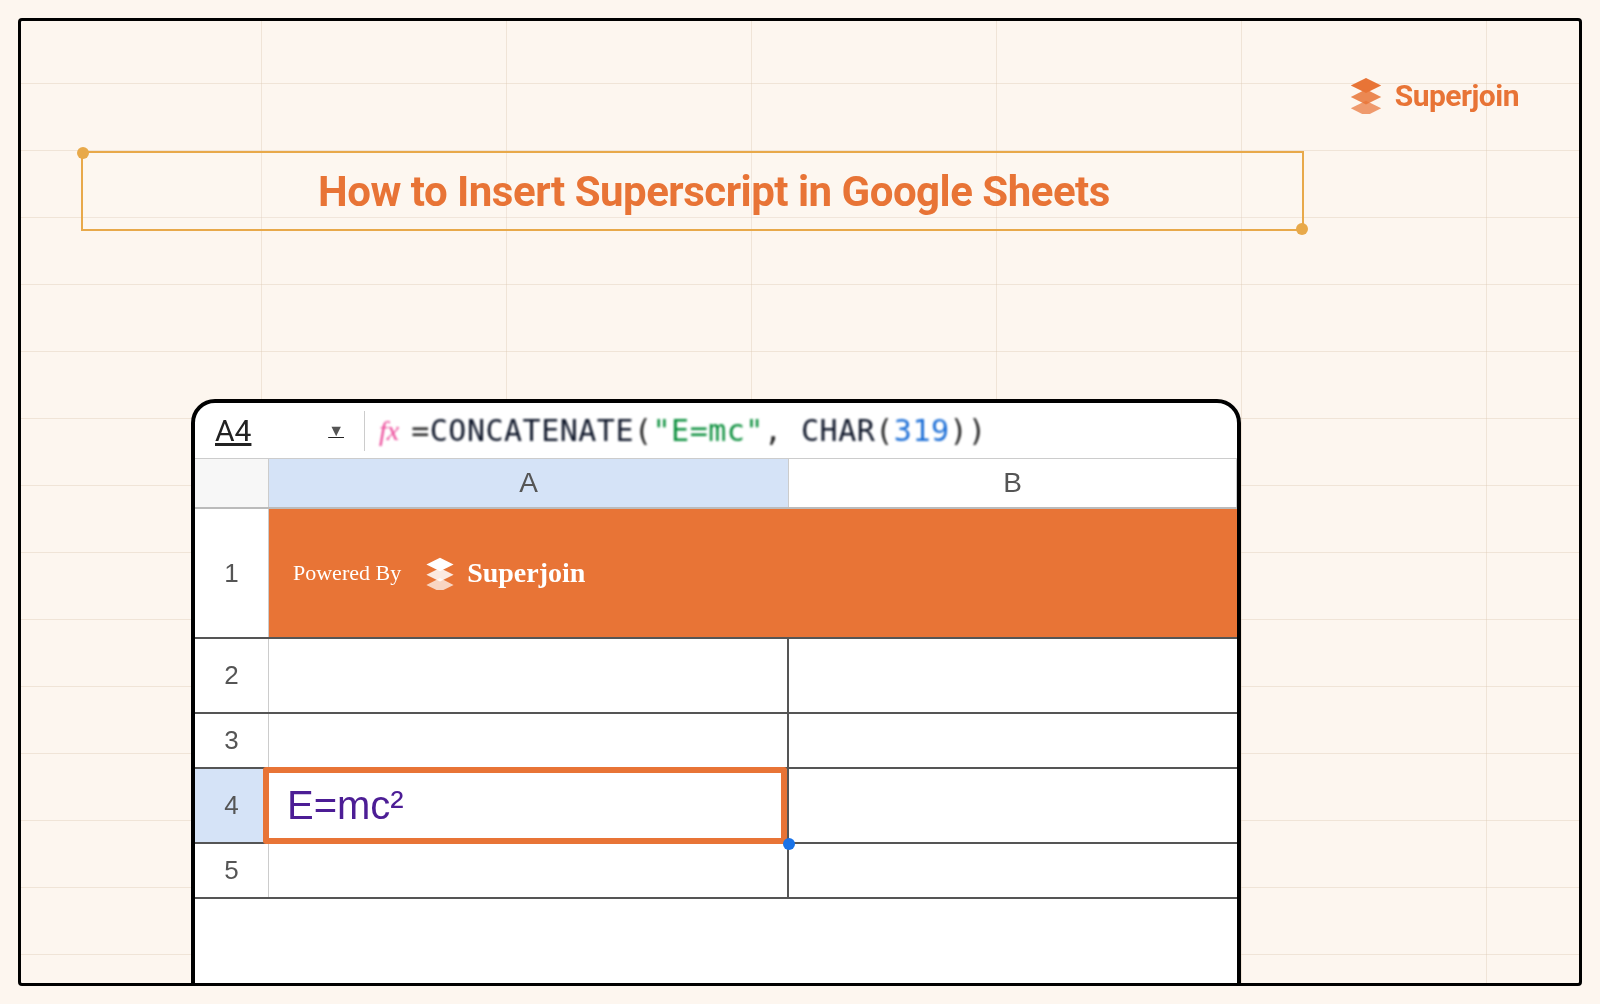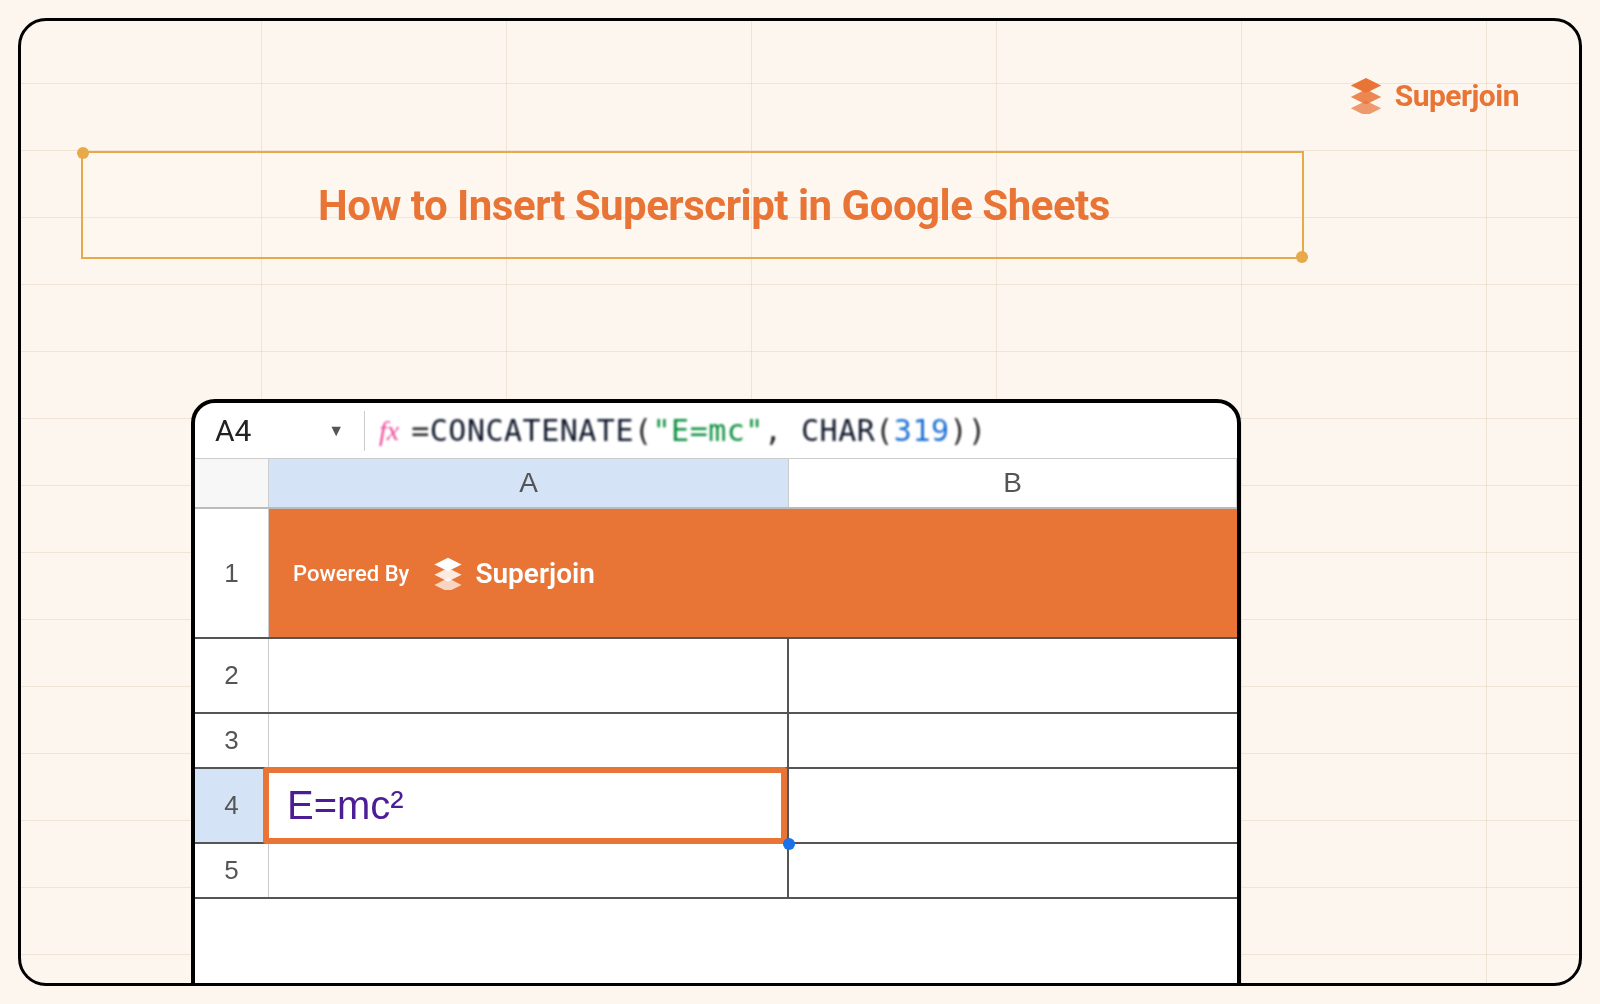--- a/index.html
+++ b/index.html
@@ -12,21 +12,21 @@
     overflow: hidden;
   }
 
   .outer-frame {
     position: absolute;
     left: 18px;
     top: 18px;
     width: 1564px;
     height: 968px;
     border: 3px solid #000;
-    border-radius: 28px;
+    border-radius: 4px;
     overflow: hidden;
   }
 
   
   .grid-bg {
     position: absolute;
     inset: 0;
     background-image:
       linear-gradient(to right, rgba(220,200,180,0.4) 1px, transparent 1px),
       linear-gradient(to bottom, rgba(220,200,180,0.4) 1px, transparent 1px);
@@ -53,21 +53,21 @@
     font-size: 30px;
     letter-spacing: -0.5px;
   }
 
   
   .title-box {
     position: absolute;
     top: 130px;
     left: 60px;
     right: 275px;
-    height: 108px;
+    height: 80px;
     border: 2px solid #e8a94a;
     display: flex;
     align-items: center;
     justify-content: center;
     background: rgba(255,255,255,0.1);
     padding-left: 43px;
   }
   .title-box .dot {
     position: absolute;
     width: 12px;
@@ -107,20 +107,21 @@
     padding: 0 6px;
   }
   .name-box {
     width: 155px;
     display: flex;
     align-items: center;
     justify-content: space-between;
     padding: 0 12px 0 14px;
     font-size: 30px;
     color: #222;
+    text-decoration: underline;
   }
   .name-box .caret { color: #555; font-size: 16px; }
   .vdiv { width: 1px; height: 40px; background: #ccc; margin: 0 8px; }
   .fx { font-style: italic; font-family: Georgia, serif; font-size: 28px; color: #ec4899; padding: 0 12px 0 6px; filter: blur(0.8px); }
   .formula {
     font-family: Consolas, Menlo, monospace;
     font-size: 30px;
     letter-spacing: 0.5px;
     color: #222;
     filter: blur(0.8px);
@@ -174,20 +175,21 @@
   .cell-b { flex: 1; }
 
   
   .row1 { height: 130px; border-bottom: 2px solid #555; }
   .row1 .cell-a, .row1 .cell-b { background: #e87436; border-right: none; }
   .row1 .banner {
     display: flex;
     align-items: center;
     gap: 22px;
     padding-left: 6px;
+    font-family: Liberation Serif, serif;
   }
   .row1 .powered { color: #fff; font-size: 22px; font-weight: 500; }
   .row1 .banner-logo { display: flex; align-items: center; gap: 10px; }
   .row1 .banner-logo .t { color: #fff; font-size: 28px; font-weight: 600; }
 
   
   .row4 .row-gutter { background: #d5e3f7; }
   .row4 .cell-a {
     position: relative;
     font-size: 40px;

